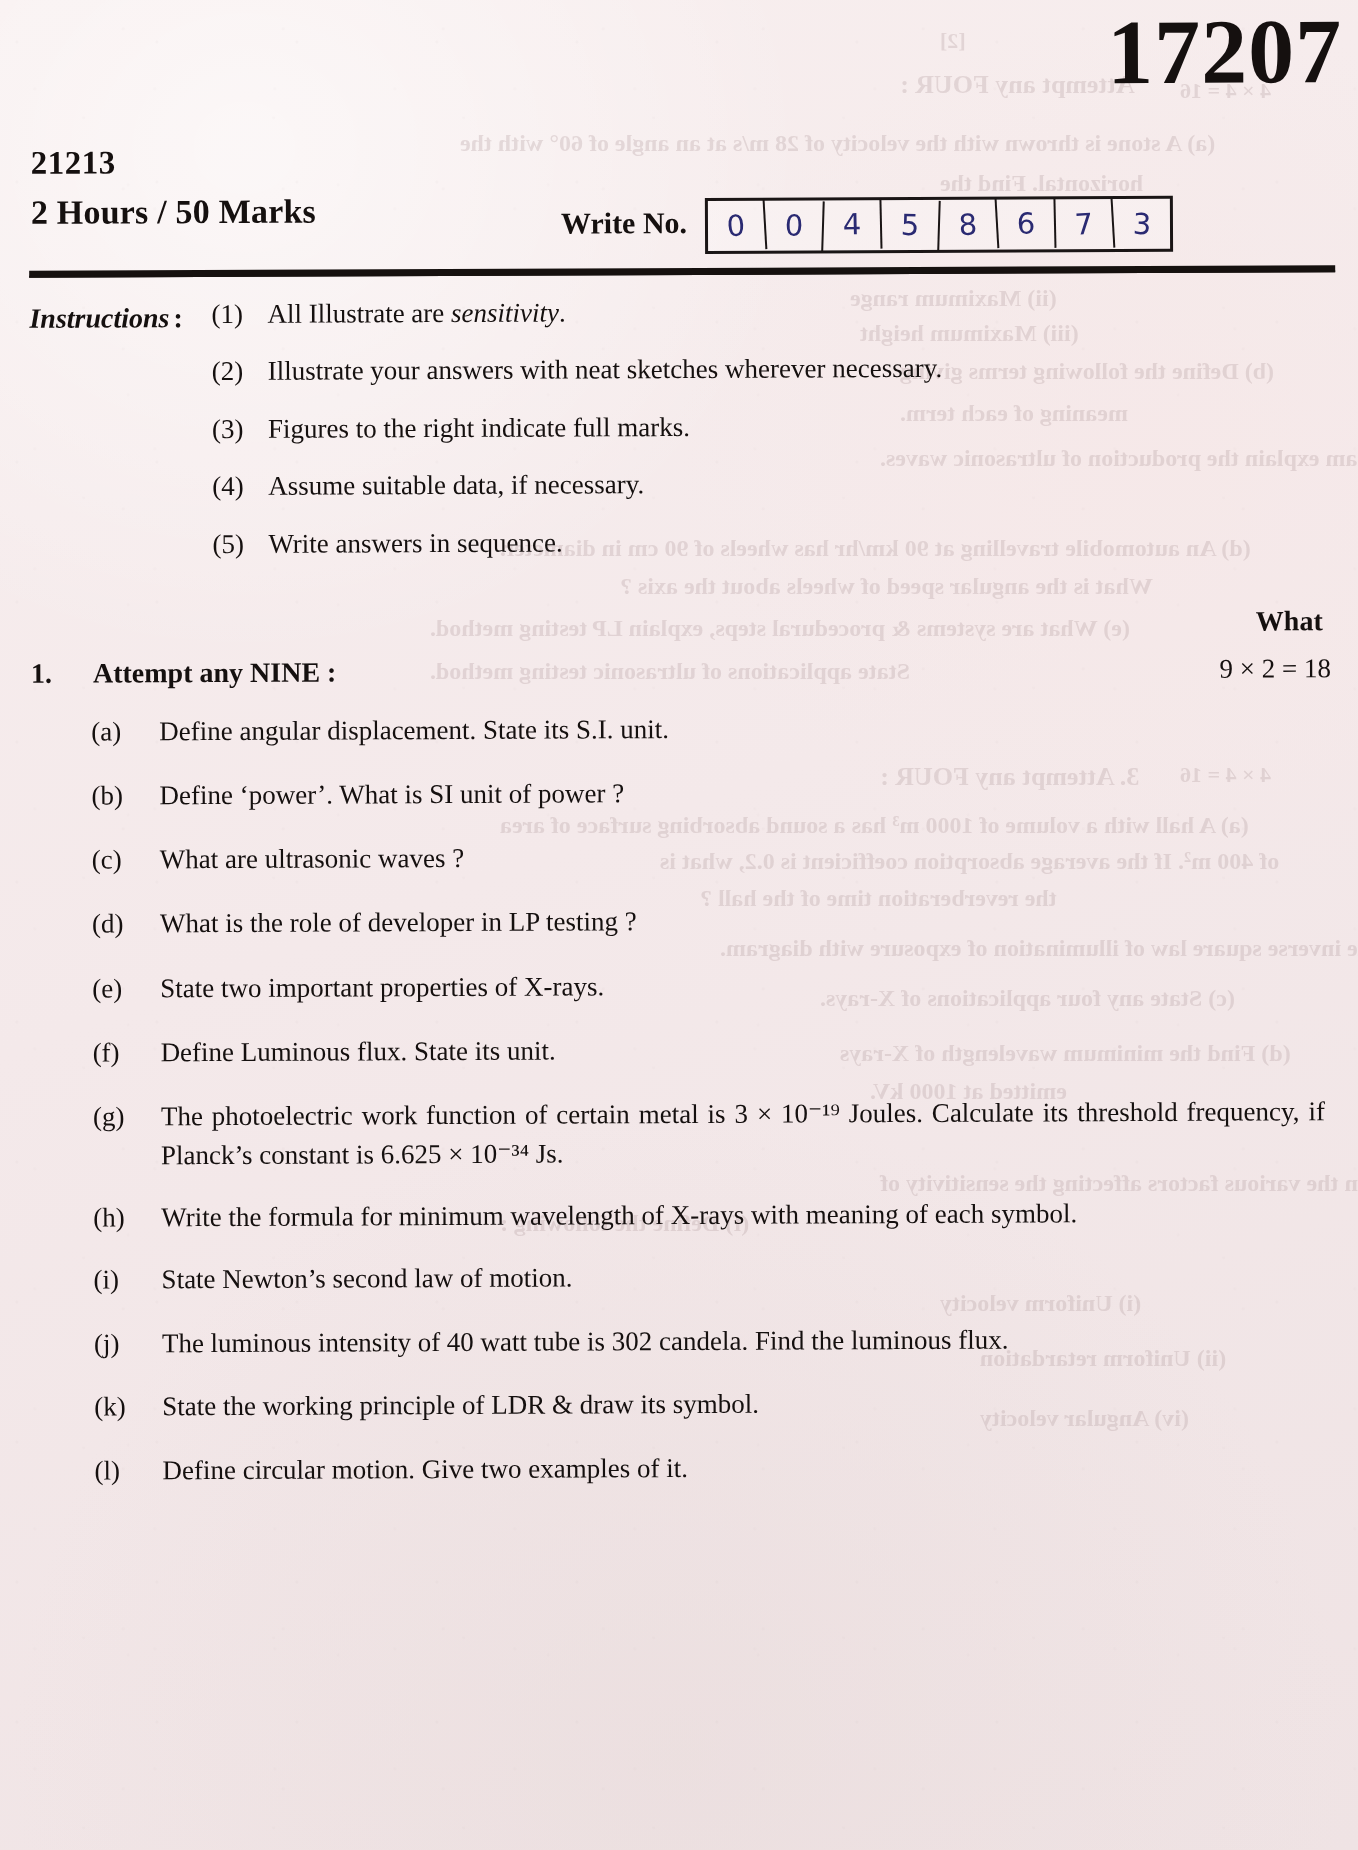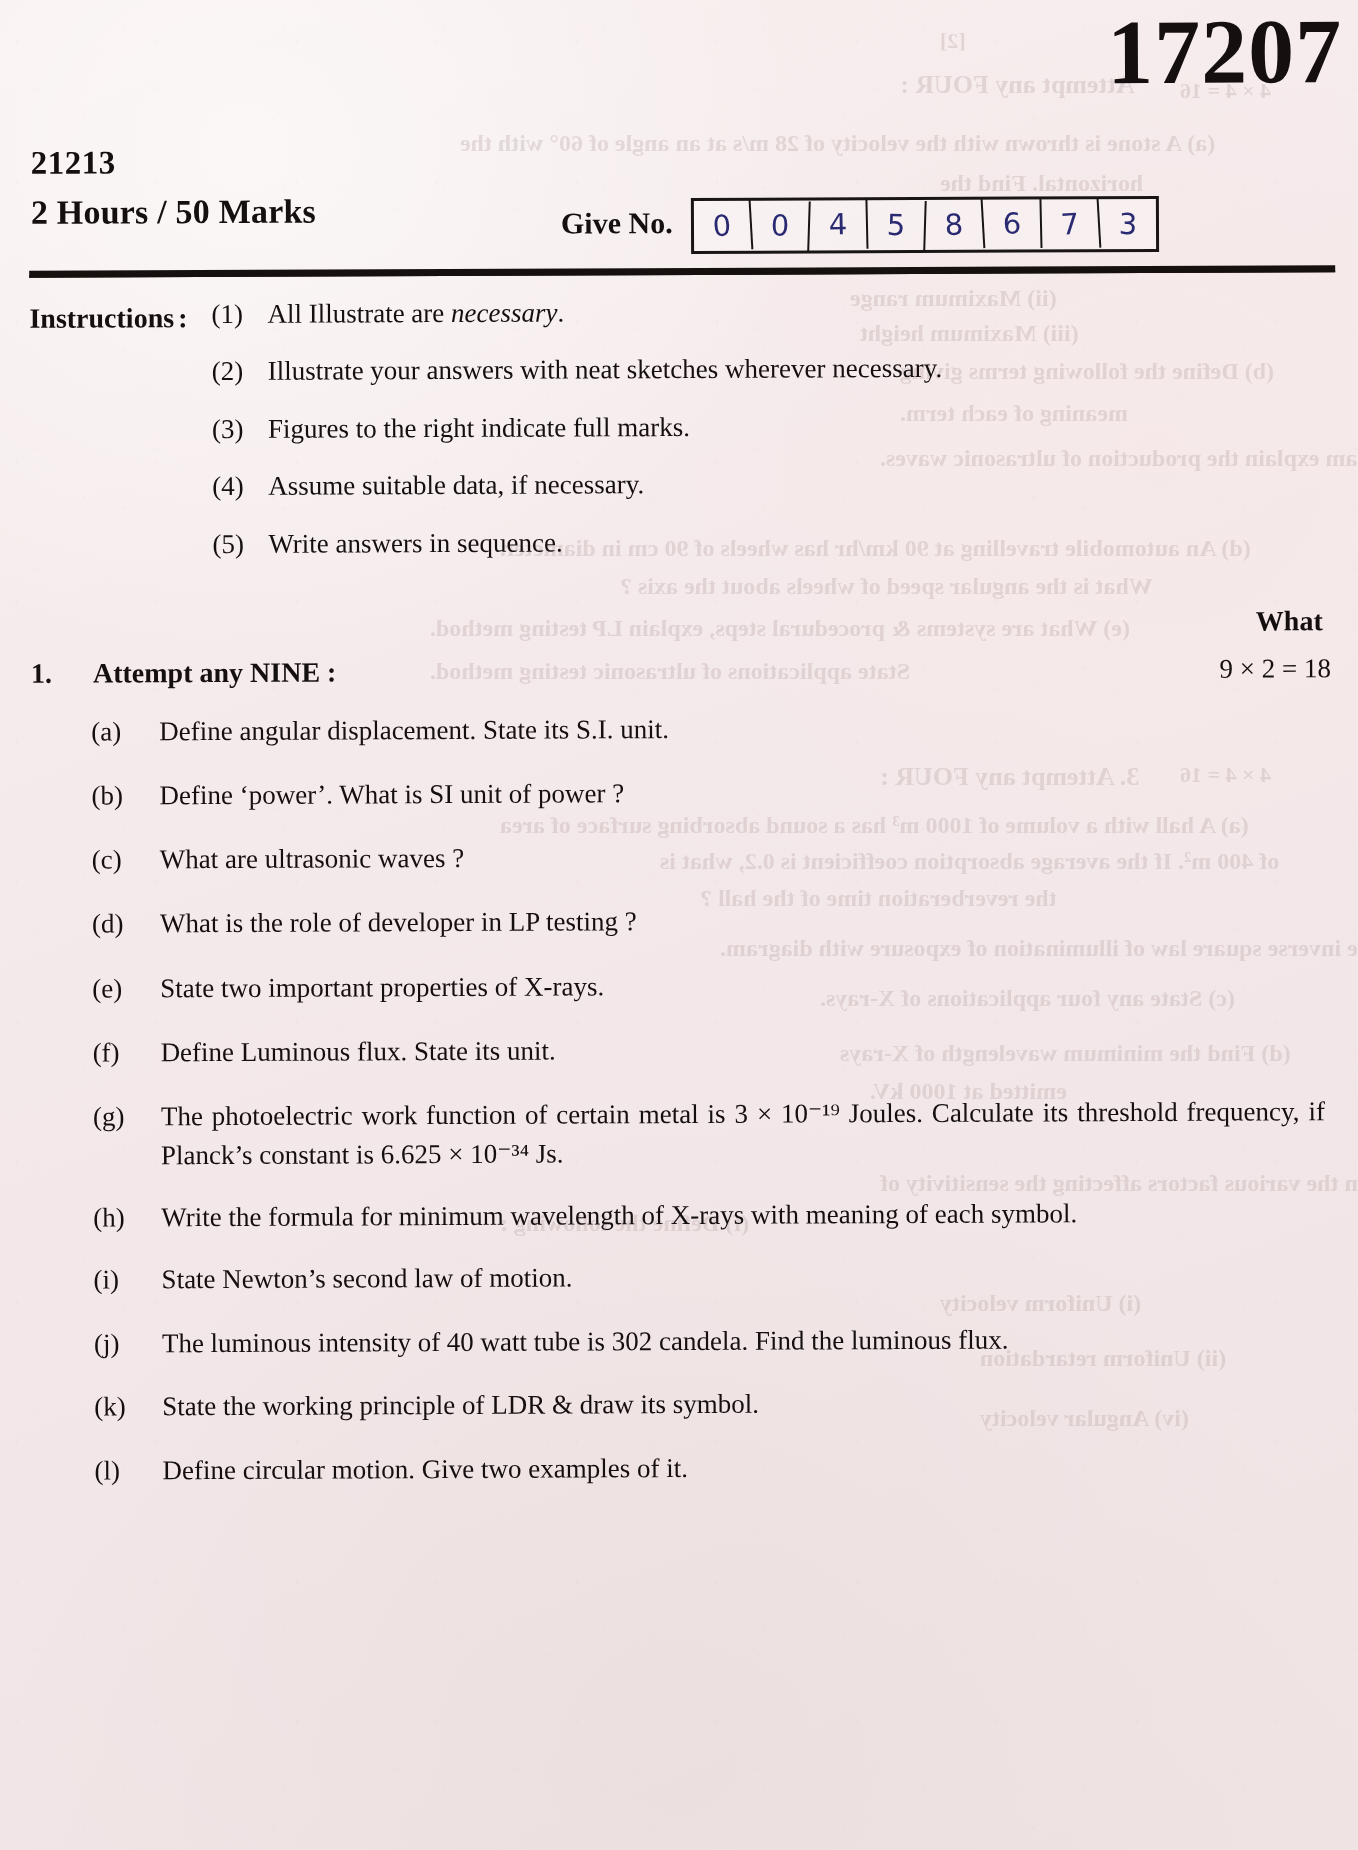--- a/index.html
+++ b/index.html
@@ -133,20 +133,21 @@
 
   
   .instructions {
     position: absolute;
     left: 28px;
     top: 300px;
     width: 1060px;
   }
   .instr-head-row { display: flex; align-items: baseline; }
   .instr-title {
+    font-style: italic;
     font-weight: bold;
     font-size: 28px;
     white-space: nowrap;
   }
   .instr-colon { font-size: 28px; margin: 0 6px 0 4px; font-weight: bold;}
   .instr-list { margin-left: 182px; margin-top: -38px; }
   .instr-item {
     display: flex;
     align-items: baseline;
     font-size: 27px;
@@ -236,21 +237,21 @@
   <div class="content skew">
 
     <div class="exam-code">17207</div>
 
     <div class="hdr-left">
       <div class="paper-no">21213</div>
       <div class="duration">2 Hours / 50 Marks</div>
     </div>
 
     <div class="seat-row">
-      <div class="seat-label">Give No.</div>
+      <div class="seat-label">Write No.</div>
       <div class="seat-boxes">
         <div class="seat-cell">0</div>
         <div class="seat-cell">0</div>
         <div class="seat-cell">4</div>
         <div class="seat-cell">5</div>
         <div class="seat-cell">8</div>
         <div class="seat-cell">6</div>
         <div class="seat-cell">7</div>
         <div class="seat-cell">3</div>
       </div>
@@ -259,21 +260,21 @@
     <div class="hrule"></div>
 
     <div class="instructions">
       <div class="instr-head-row">
         <span class="instr-title">Instructions</span>
         <span class="instr-colon">:</span>
       </div>
       <div class="instr-list">
         <div class="instr-item">
           <span class="instr-num">(1)</span>
-          <span class="instr-text"><span>All Illustrate are </span><i>necessary</i><span>.</span></span>
+          <span class="instr-text"><span>All Illustrate are </span><i>sensitivity</i><span>.</span></span>
         </div>
         <div class="instr-item">
           <span class="instr-num">(2)</span>
           <span class="instr-text">Illustrate your answers with neat sketches wherever necessary.</span>
         </div>
         <div class="instr-item">
           <span class="instr-num">(3)</span>
           <span class="instr-text">Figures to the right indicate full marks.</span>
         </div>
         <div class="instr-item">

